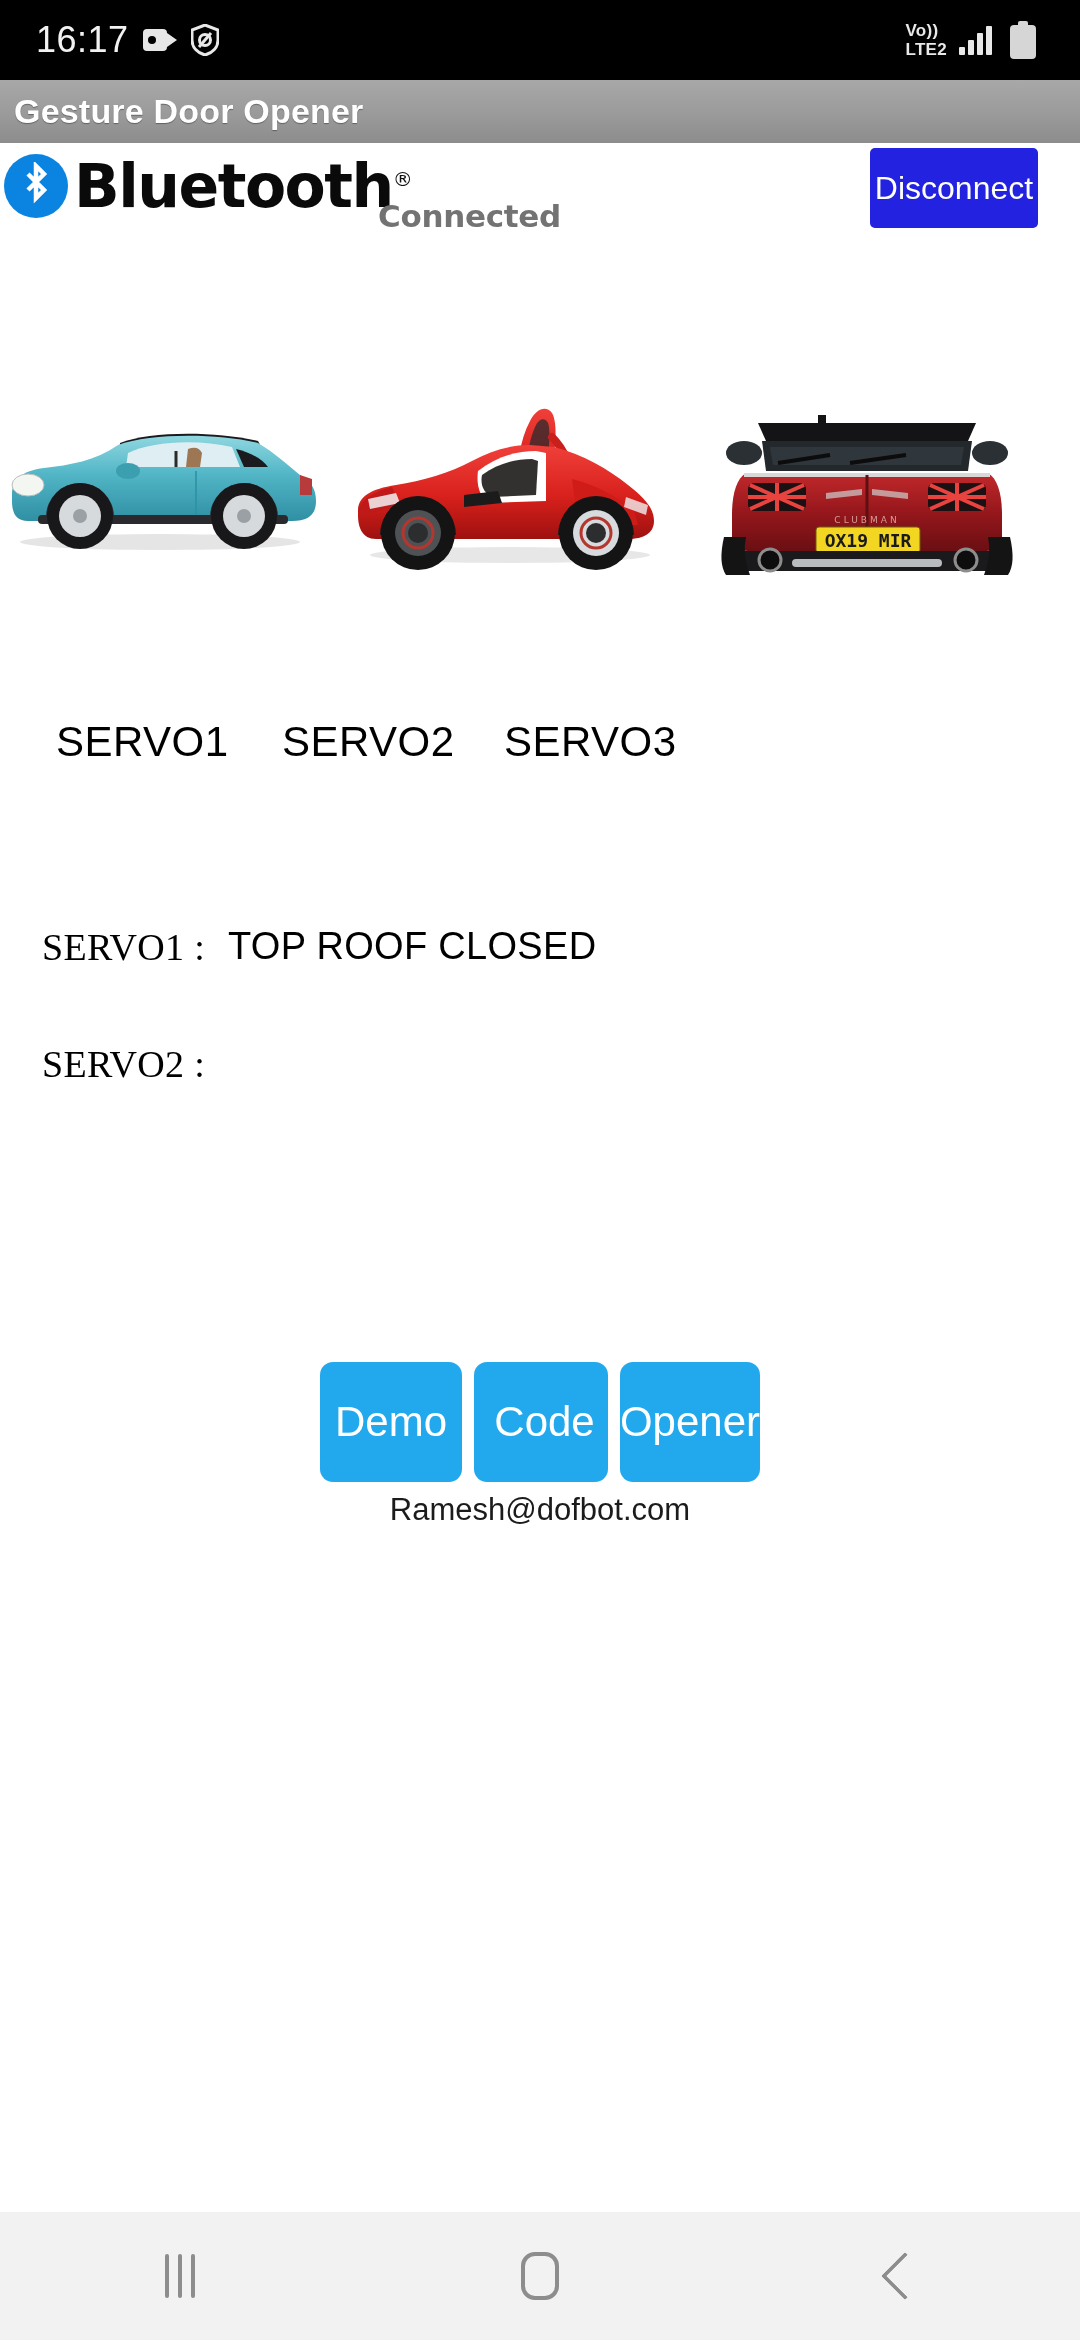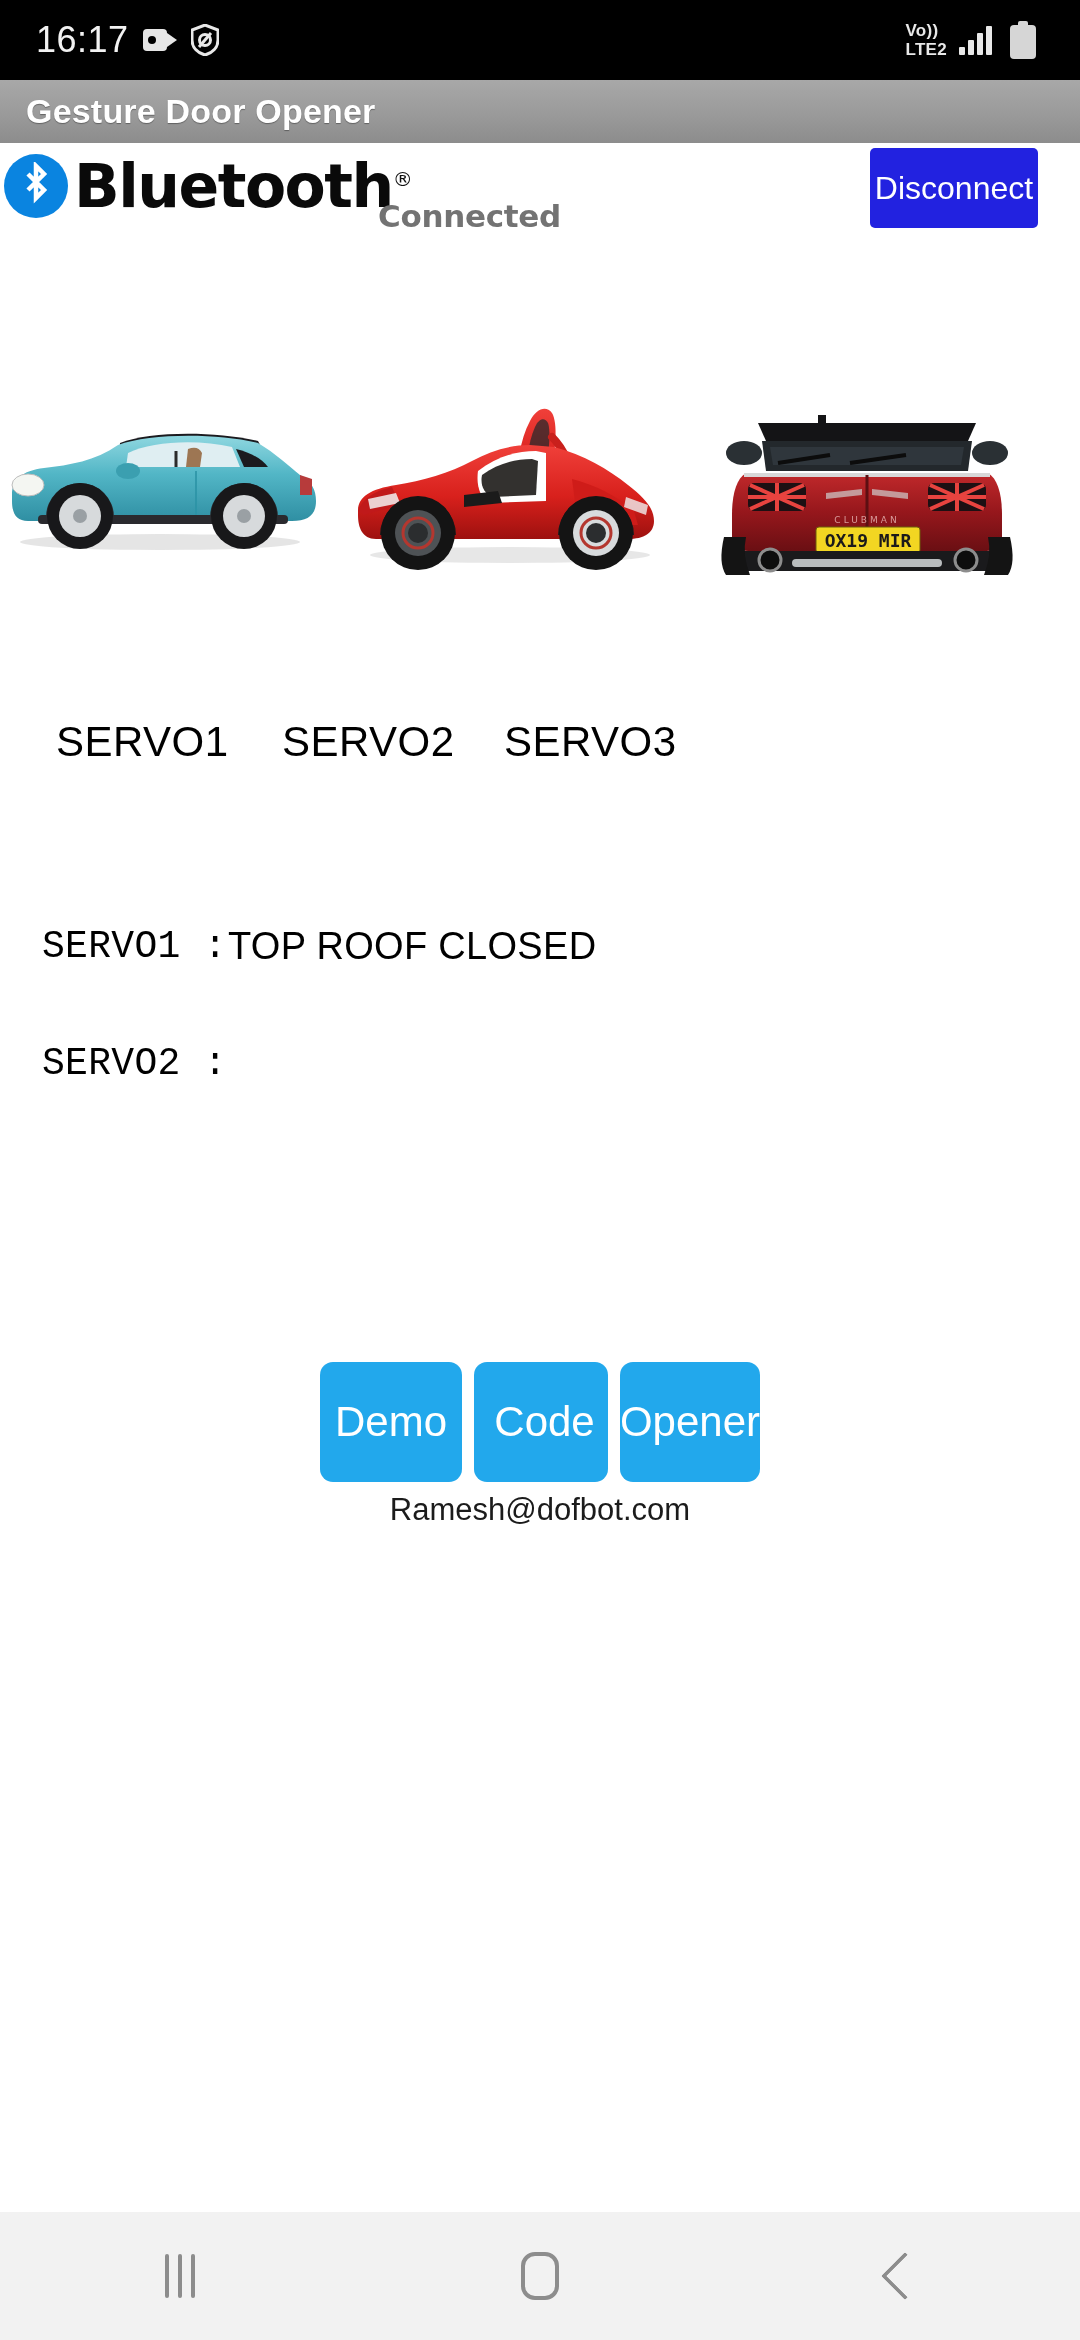--- a/index.html
+++ b/index.html
@@ -57,21 +57,21 @@
   .battery .cell { position:absolute; left:0; top:4px; width:26px; height:34px;
                    background:#d6d6d6; border-radius:4px; }
 
   
   .titlebar {
     position:absolute; top:80px; left:0; width:1080px; height:63px;
     background:linear-gradient(180deg,#a8a8a8 0%, #9a9a9a 55%, #8c8c8c 100%);
     display:flex; align-items:center;
   }
   .titlebar .title {
-    color:#ffffff; font-size:34px; font-weight:700; padding-left:26px;
+    color:#ffffff; font-size:34px; font-weight:700; padding-left:14px;
     text-shadow:0 1px 1px rgba(0,0,0,.35); letter-spacing:.2px;
   }
 
   
   .bt-row {
     position:absolute; top:150px; left:0; width:1080px; height:110px;
   }
   .bt-logo { position:absolute; left:4px; top:4px; display:flex; align-items:center; }
   .bt-badge {
     width:64px; height:64px; border-radius:50%; background:#0a84e0;
@@ -111,21 +111,21 @@
   }
   .sl1 { left:56px; }
   .sl2 { left:282px; }
   .sl3 { left:504px; }
 
   
   .status-list { position:absolute; top:925px; left:0; width:1080px; }
   .status-row { position:relative; height:117px; }
   .status-row .key {
     position:absolute; left:42px; top:0; font-size:38px; color:#000000;
-    font-family:Liberation Mono, monospace; letter-spacing:.3px; white-space:nowrap;
+    font-family:Liberation Serif, serif; letter-spacing:.3px; white-space:nowrap;
   }
   .status-row .val {
     position:absolute; left:228px; top:0; font-size:38px; color:#000000;
     font-family:"Liberation Sans", sans-serif; letter-spacing:.3px; white-space:nowrap;
   }
 
   
   .actions {
     position:absolute; top:1362px; left:0; width:1080px;
     display:flex; justify-content:center; align-items:flex-start; gap:12px;

